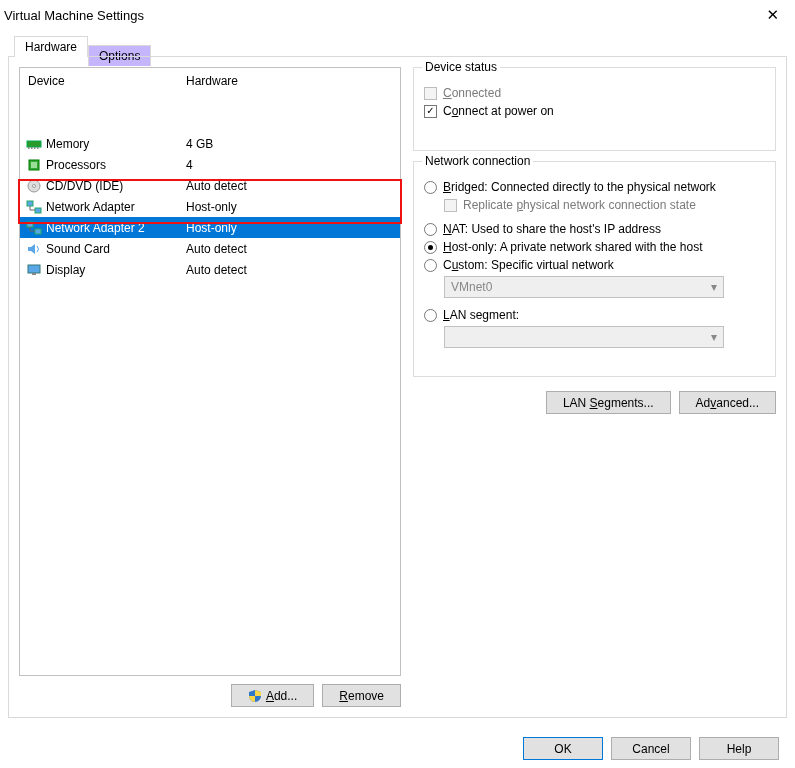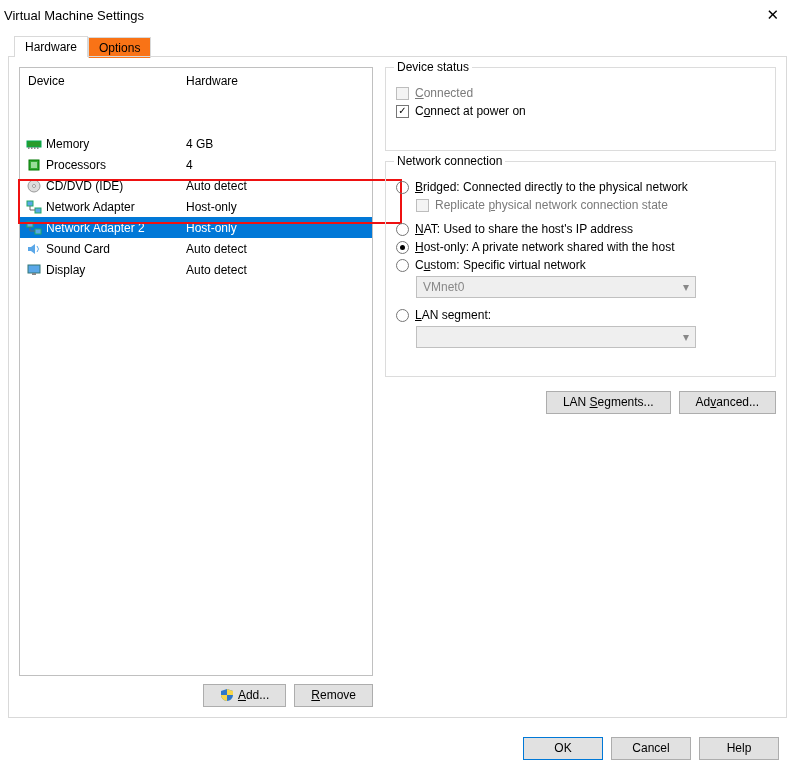--- a/index.html
+++ b/index.html
@@ -40,33 +40,33 @@
     background: #fff;
     margin-right: 0;
     position: relative;
     top: 1px;
   }
   .tab.active {
     background: #fff;
     z-index: 2;
   }
   .tab.inactive {
-    background: #f97316;
-    top: 2px;
+    background: #c4b5fd;
+    top: 10px;
   }
   .tab-panel {
     border: 1px solid #d9d9d9;
     padding: 10px;
     height: 662px;
     display: flex;
     gap: 12px;
     position: relative;
   }
   .left-col {
-    width: 354px;
+    width: 382px;
     display: flex;
     flex-direction: column;
   }
   .device-list-box {
     border: 1px solid #c0c0c0;
     flex: 1;
     display: flex;
     flex-direction: column;
     position: relative;
   }
@@ -107,20 +107,21 @@
   }
   .btn {
     border: 1px solid #adadad;
     background: #e1e1e1;
     padding: 3px 16px;
     font-family: inherit;
     font-size: 12px;
     min-width: 74px;
     height: 23px;
     display: inline-flex;
+    align-items: center;
     justify-content: center;
     gap: 4px;
   }
   .btn.default { border: 1px solid #0078d7; }
   .right-col {
     flex: 1;
     display: flex;
     flex-direction: column;
     gap: 10px;
   }

